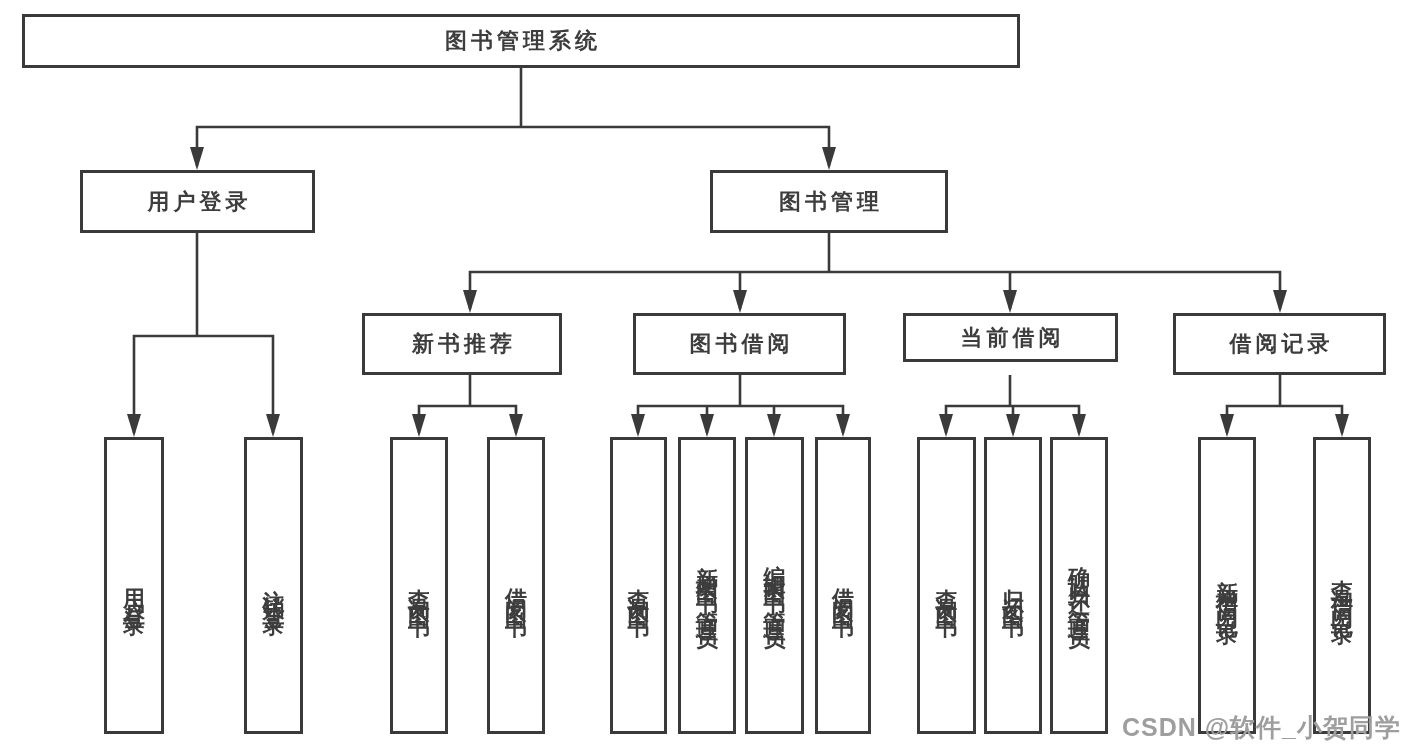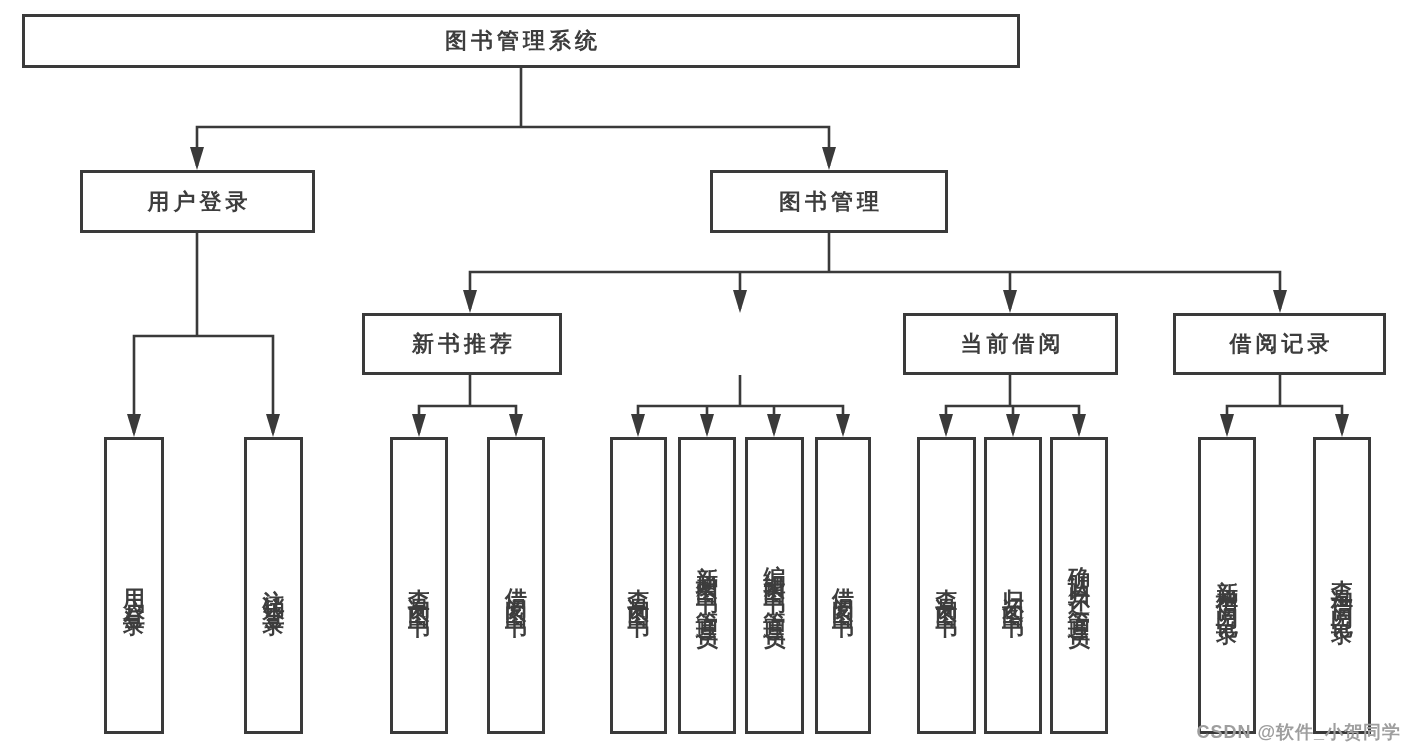--- a/index.html
+++ b/index.html
@@ -42,21 +42,21 @@
     text-orientation: mixed;
     font-size: 22px;
     line-height: 1;
     letter-spacing: 9px;
     padding-top: 6px; 
     white-space: nowrap;
   }
   .watermark {
     position: absolute;
     right: 4px; bottom: 3px;
-    font-size: 18px;
+    font-size: 25px;
     letter-spacing: 1px;
     color: var(--watermark, #9e9e9e);
     white-space: nowrap;
   }
 </style>
 </head>
 <body>
 
 <div class="canvas">
 
@@ -103,21 +103,24 @@
   <div class="node h" style="left:80px;top:170px;width:235px;height:63px">
     <span>用户登录</span>
   </div>
   <div class="node h" style="left:710px;top:170px;width:238px;height:63px">
     <span>图书管理</span>
   </div>
 
   <div class="node h" style="left:362px;top:313px;width:200px;height:62px">
     <span>新书推荐</span>
   </div>
-  <div class="node h" style="left:903px;top:313px;width:215px;height:62px">
+  <div class="node h" style="left:633px;top:313px;width:213px;height:62px">
+    <span>图书借阅</span>
+  </div>
+  <div class="node h" style="left:903px;top:313px;width:215px;height:49px">
     <span>当前借阅</span>
   </div>
   <div class="node h" style="left:1173px;top:313px;width:213px;height:62px">
     <span>借阅记录</span>
   </div>
 
   <div class="node v" style="left:104px;top:437px;width:60px;height:297px">
     <span>用户登录</span>
   </div>
   <div class="node v" style="left:244px;top:437px;width:59px;height:297px">

